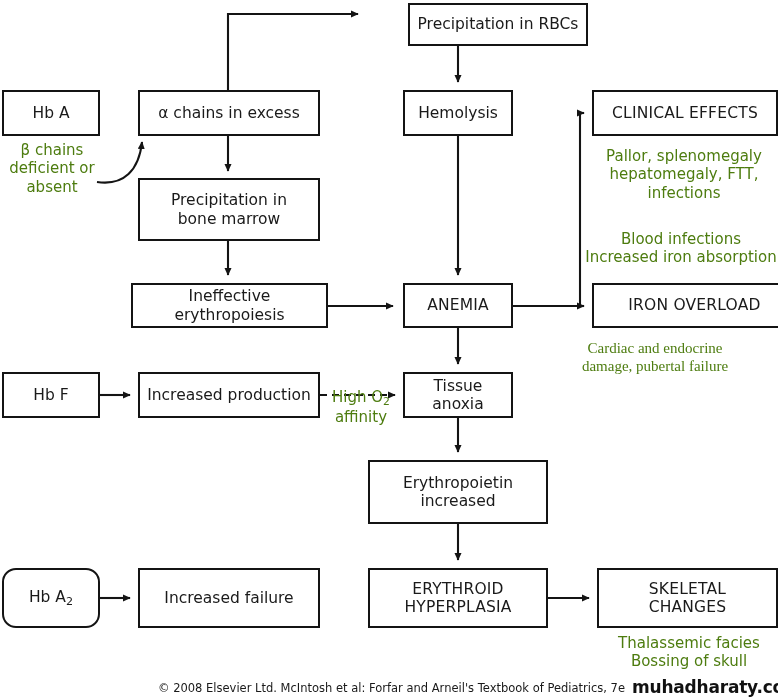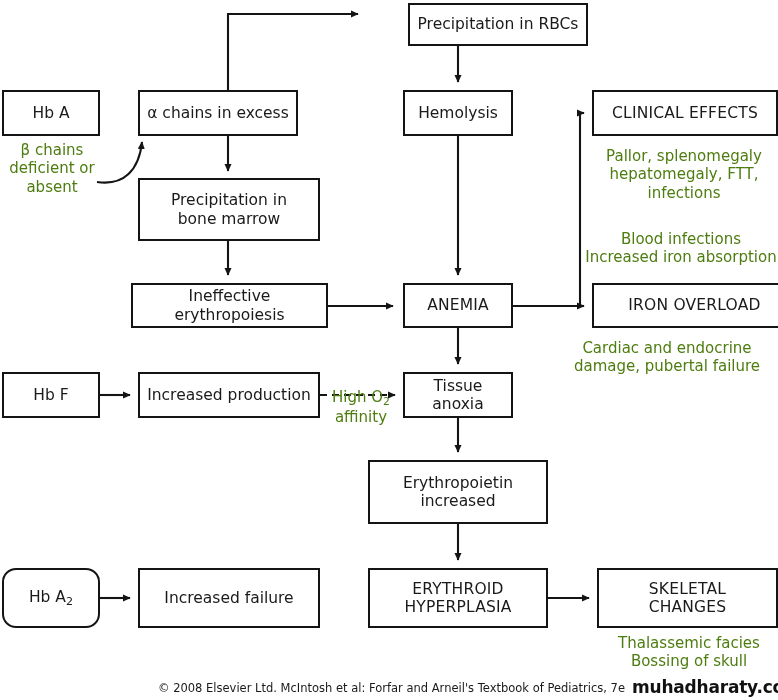--- a/index.html
+++ b/index.html
@@ -112,21 +112,21 @@
       <path d="M548,598 L589,598" marker-end="url(#ah)"></path>
 
       <path d="M97,182 C124,186 139,170 142,142" marker-end="url(#ah)"></path>
     </g>
   </svg>
 
   <div class="node" style="left:2px; top:90px; width:98px; height:46px;">
     <span class="txt">Hb A</span>
   </div>
 
-  <div class="node" style="left:138px; top:90px; width:160px; height:46px;">
+  <div class="node" style="left:138px; top:90px; width:182px; height:46px;">
     <span class="txt">α chains in excess</span>
   </div>
 
   <div class="node" style="left:368px; top:3px; width:180px; height:43px;margin-left:40px;">
     <span class="txt">Precipitation in RBCs</span>
   </div>
 
   <div class="node" style="left:403px; top:90px; width:110px; height:46px;">
     <span class="txt">Hemolysis</span>
   </div>
@@ -191,21 +191,21 @@
 deficient or
 absent</div>
 
   <div class="freetext" style="left:590px; top:147px; width:188px;">Pallor, splenomegaly
 hepatomegaly, FTT,
 infections</div>
 
   <div class="freetext" style="left:584px; top:230px; width:194px;">Blood infections
 Increased iron absorption</div>
 
-  <div class="freetext" style="left:572px; top:339px; width:190px;">Cardiac and endocrine
+  <div class="freetext" style="left:560px; top:339px; width:190px;font-family:Liberation Serif, serif;">Cardiac and endocrine
 damage, pubertal failure</div>
 
   <div class="freetext" style="left:322px; top:388px; width:78px;"><span>High O</span><sub>2</sub><br><span>affinity</span></div>
 
   <div class="freetext" style="left:600px; top:634px; width:178px;">Thalassemic facies
 Bossing of skull</div>
 
   <div class="footer-note" style="left:158px; top:681px;">© 2008 Elsevier Ltd. McIntosh et al: Forfar and Arneil's Textbook of Pediatrics, 7e</div>
 
   <div class="watermark" style="left:632px; top:677px;">muhadharaty.com</div>

